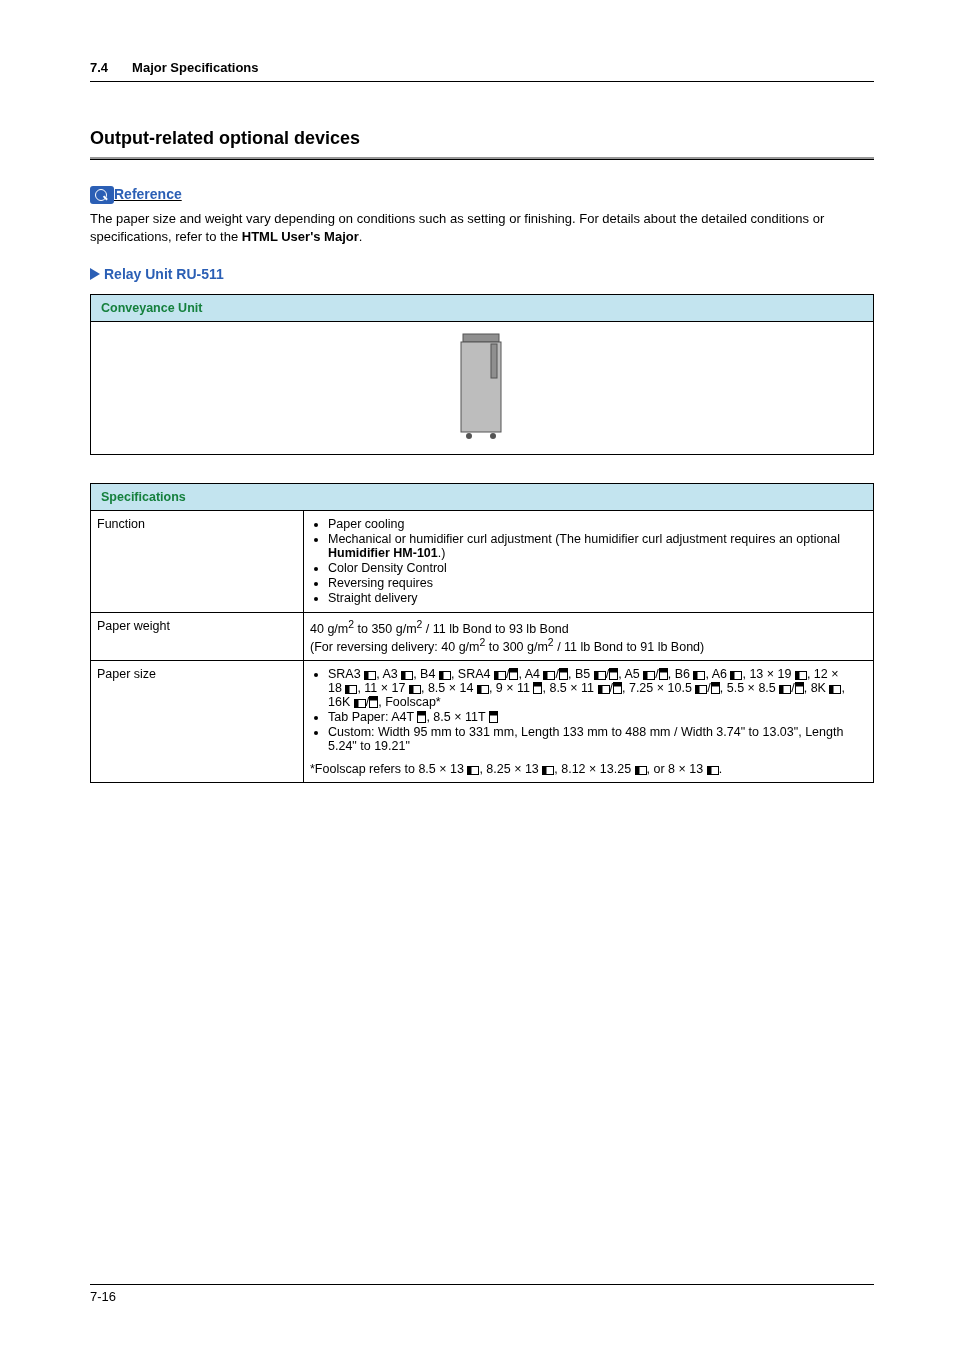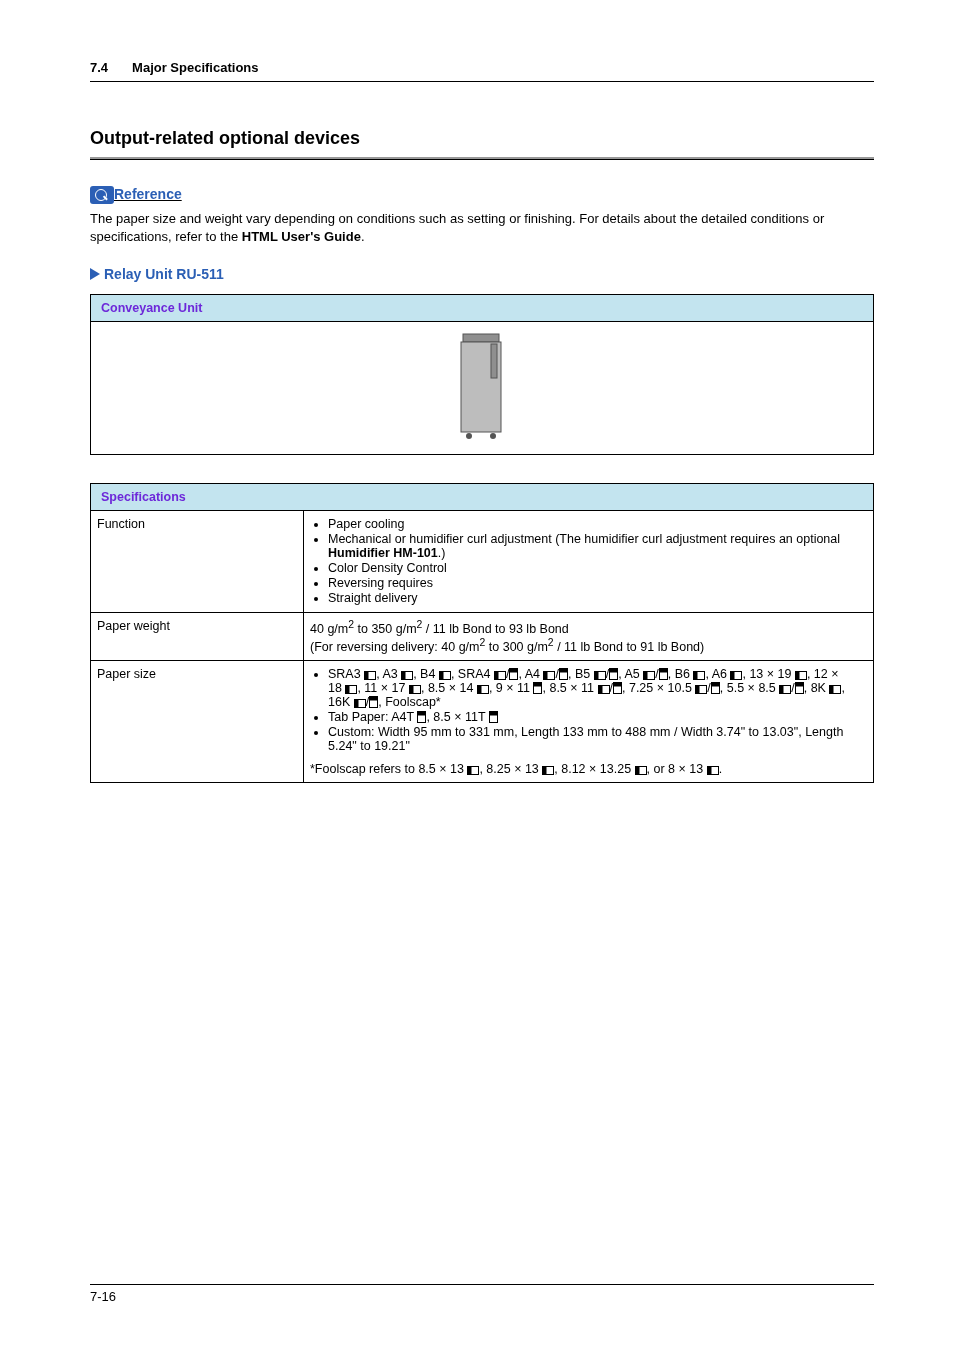--- a/index.html
+++ b/index.html
@@ -96,21 +96,21 @@
     border-left: 10px solid #2b5fb5;
   }
   table.spec {
     border-collapse: collapse;
     width: 100%;
     font-size: 12.5px;
     margin-bottom: 28px;
   }
   table.spec th {
     background: #c3e4ef;
-    color: #6d28d9;
+    color: #15803d;
     text-align: left;
     padding: 6px 10px;
     border: 1px solid #000;
     font-weight: bold;
   }
   table.spec td {
     border: 1px solid #000;
     padding: 6px 6px;
     vertical-align: top;
   }
@@ -151,21 +151,21 @@
   <hr class="thin">
 
   <h2 class="section">Output-related optional devices</h2>
   <div class="underline"></div>
 
   <div class="ref-row">
     <span class="ref-icon"></span>
     <span class="ref-label">Reference</span>
   </div>
   <div class="ref-body">
-    <span>The paper size and weight vary depending on conditions such as setting or finishing. For details about the detailed conditions or specifications, refer to the </span><b>HTML User's Guide</b><span>.</span>
+    <span>The paper size and weight vary depending on conditions such as setting or finishing. For details about the detailed conditions or specifications, refer to the </span><b>HTML User's Major</b><span>.</span>
   </div>
 
   <div class="sub-h">
     <span class="tri"></span>
     <span>Relay Unit RU-511</span>
   </div>
 
   <table class="spec">
     <tbody>
         <tr>

